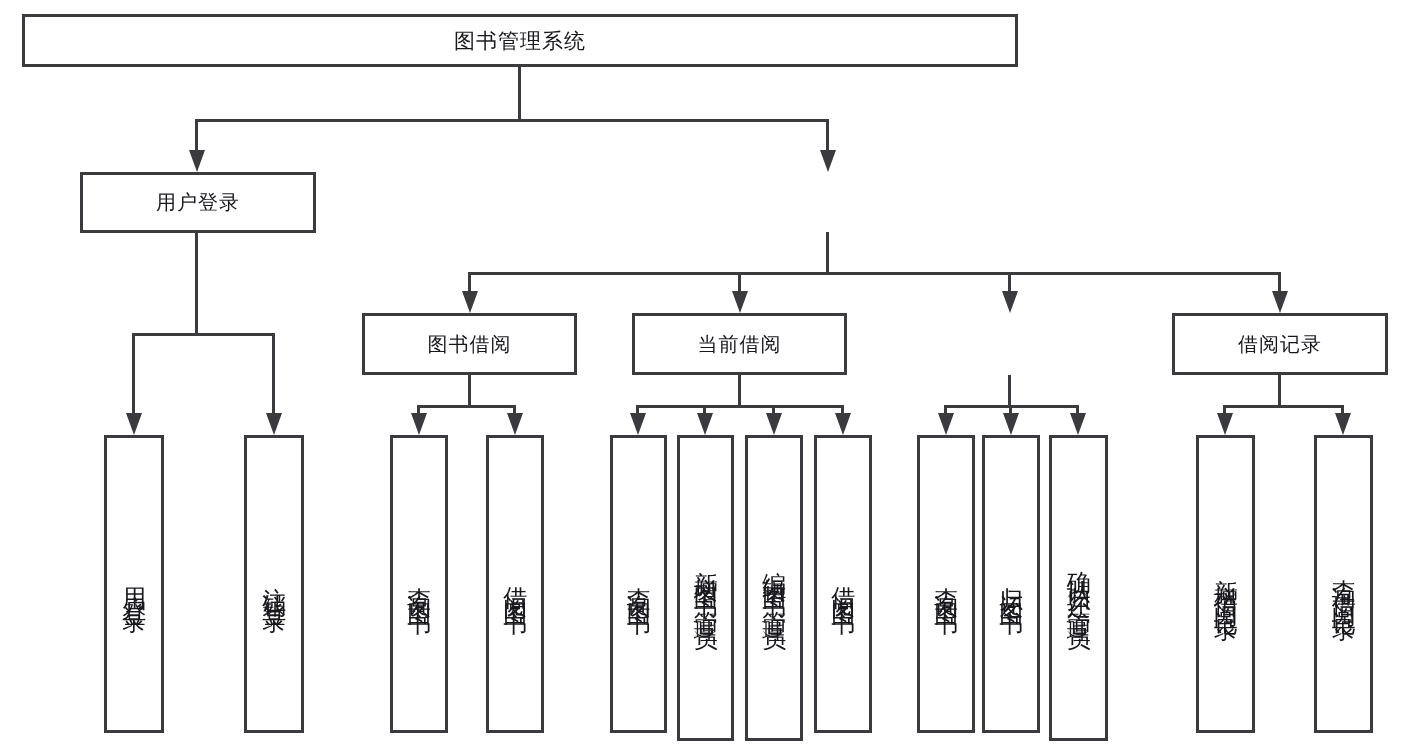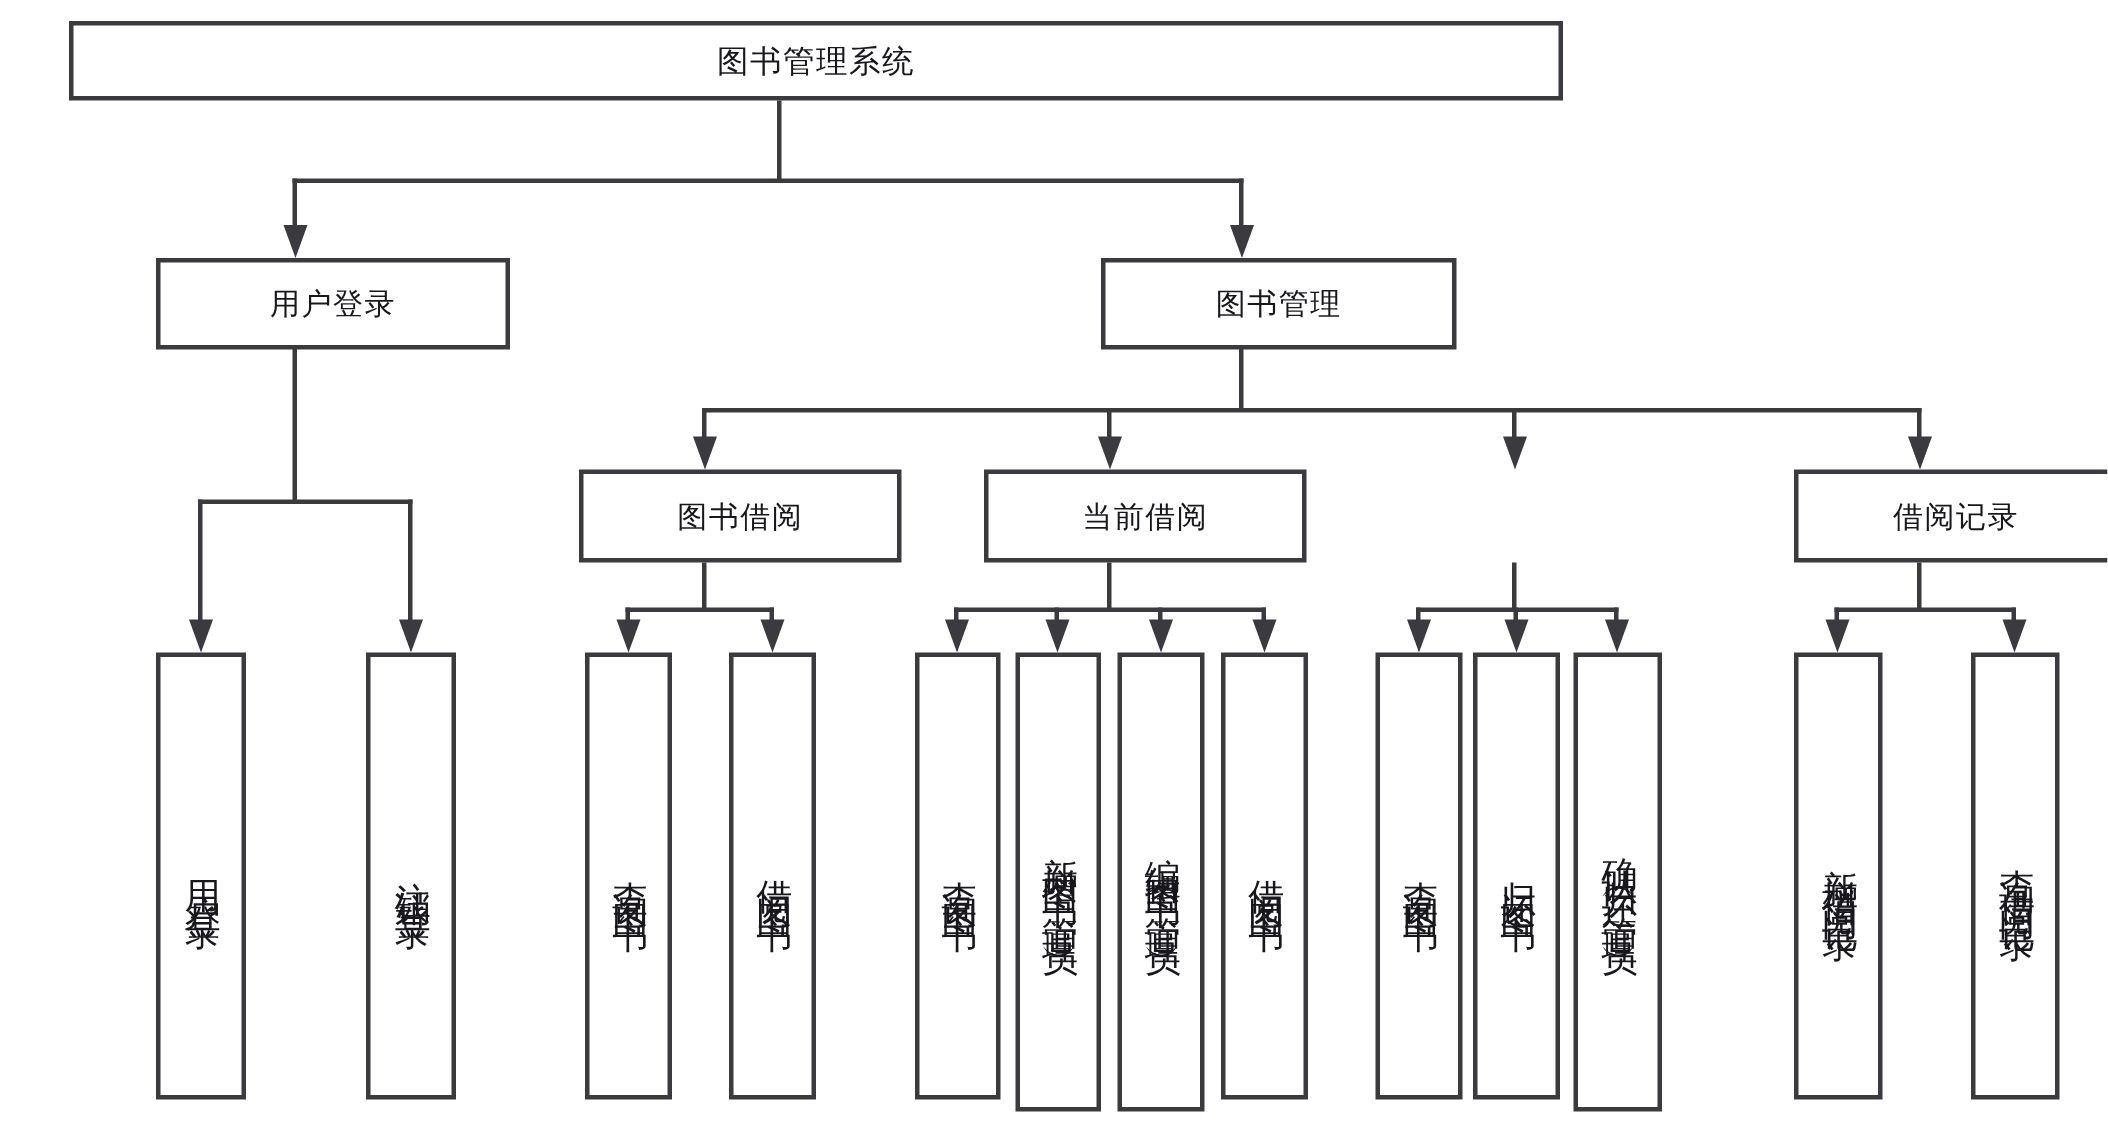--- a/index.html
+++ b/index.html
@@ -20,21 +20,20 @@
     overflow: hidden;
   }
   
   .node {
     position: absolute;
     border: 3px solid var(--line);
     background: var(--background);
     display: flex;
     align-items: center;
     justify-content: center;
-    margin-left: 24px;
   }
   .node .hlabel {
     font-size: 20px;
     letter-spacing: 1px;
     white-space: nowrap;
   }
   .node.root .hlabel { font-size: 21px; }
   
   .leaf {
     position: absolute;
@@ -78,23 +77,20 @@
 <body>
 
 <div class="stage">
 
   <div class="node root" style="left:22px; top:14px; width:996px; height:53px;">
     <span class="hlabel">图书管理系统</span>
   </div>
 
   <div class="node" style="left:80px; top:172px; width:236px; height:61px;">
     <span class="hlabel">用户登录</span>
-  </div>
-  <div class="node" style="left:710px; top:172px; width:237px; height:61px;">
-    <span class="hlabel">图书管理</span>
   </div>
 
   <div class="node" style="left:362px; top:313px; width:215px; height:62px;">
     <span class="hlabel">图书借阅</span>
   </div>
   <div class="node" style="left:632px; top:313px; width:215px; height:62px;">
     <span class="hlabel">当前借阅</span>
   </div>
   <div class="node" style="left:1172px; top:313px; width:216px; height:62px;">
     <span class="hlabel">借阅记录</span>

